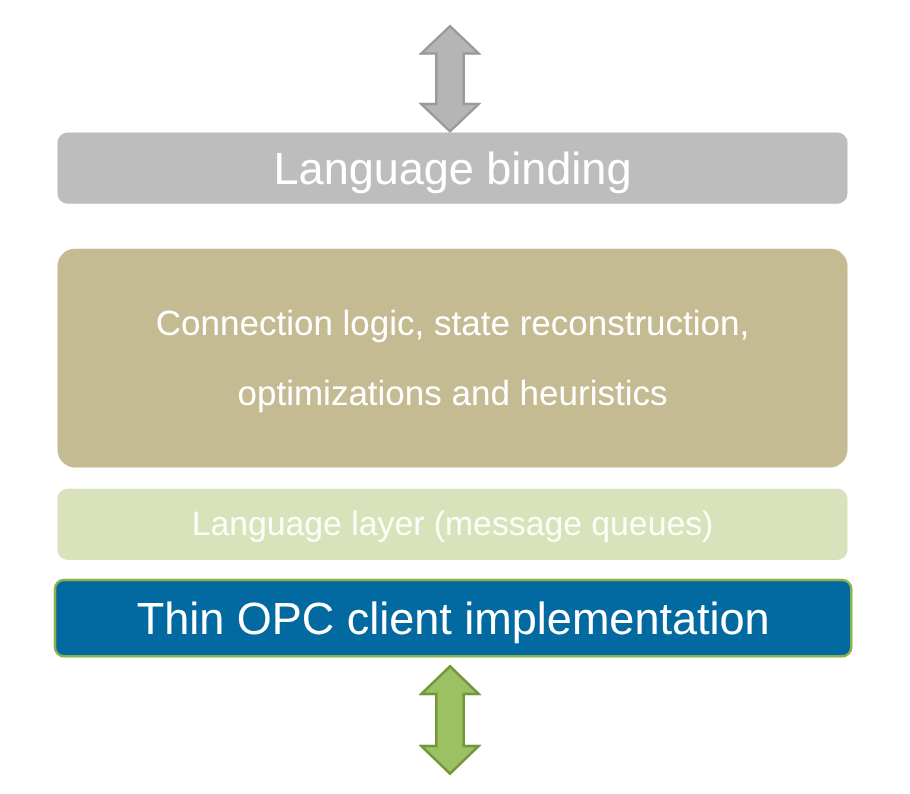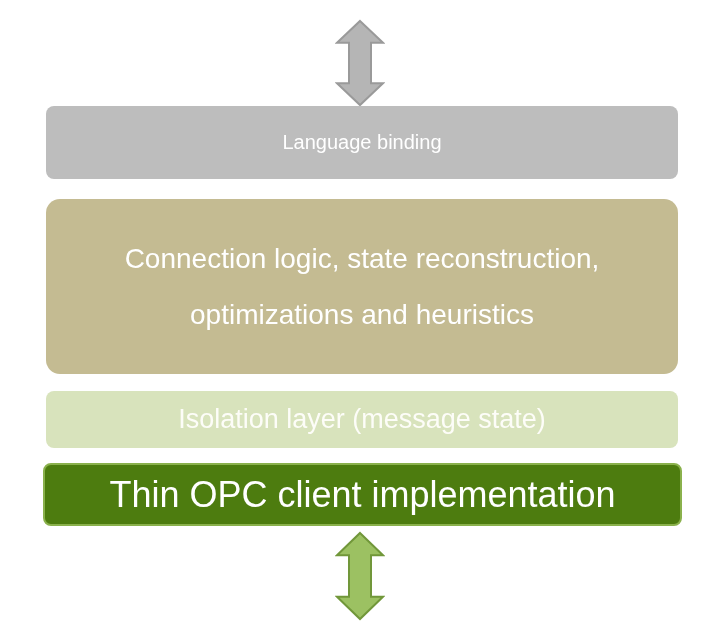--- a/index.html
+++ b/index.html
@@ -21,23 +21,23 @@
     width: 632px;
     display: flex;
     align-items: center;
     justify-content: center;
     text-align: center;
     box-sizing: border-box;
     color: #ffffff;
   }
   .box-language-binding {
     top: 106px;
-    height: 73px;
+    height: 57px;
     border-radius: 8px;
-    font-size: 20px;
+    font-size: 36px;
   }
   .box-connection-logic {
     top: 199px;
     height: 175px;
     border-radius: 14px;
     font-size: 28px;
     line-height: 56px;
   }
   .box-connection-logic .layer-label {
     max-width: 560px;
@@ -88,24 +88,24 @@
 
   <div class="layer-box box-language-binding" style="background-color: rgb(189, 189, 189); color: rgb(255, 255, 255);">
     <span class="layer-label">Language binding</span>
   </div>
 
   <div class="layer-box box-connection-logic" style="background-color: rgb(196, 187, 146); color: rgb(255, 255, 255);">
     <span class="layer-label">Connection logic, state reconstruction, optimizations and heuristics</span>
   </div>
 
   <div class="layer-box box-isolation-layer" style="background-color: rgb(216, 227, 188); color: rgb(253, 253, 248);">
-    <span class="layer-label">Isolation layer (message state)</span>
+    <span class="layer-label">Language layer (message queues)</span>
   </div>
 
-  <div class="layer-box box-thin-opc" style="background-color: #4d7c0f; color: rgb(255, 255, 255); border-color: rgb(138, 177, 76);">
+  <div class="layer-box box-thin-opc" style="background-color: #0369a1; color: rgb(255, 255, 255); border-color: rgb(138, 177, 76);">
     <span class="layer-label">Thin OPC client implementation</span>
   </div>
 
   <svg class="arrow arrow-bottom" viewBox="0 0 50 89" preserveAspectRatio="none">
     <polygon points="25,2 48,24 36,24 36,65 48,65 25,87 2,65 14,65 14,24 2,24" stroke-width="2" stroke-linejoin="miter" style="fill: rgb(156, 193, 98); stroke: rgb(113, 151, 58);"></polygon>
   </svg>
 
 </div>
 
 </body></html>

